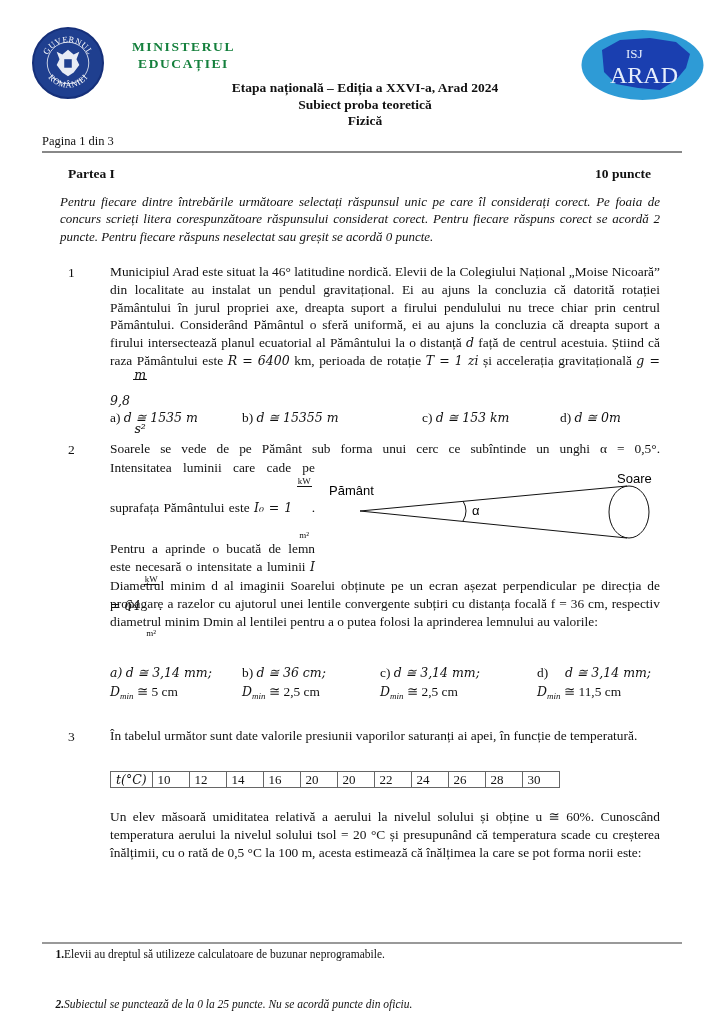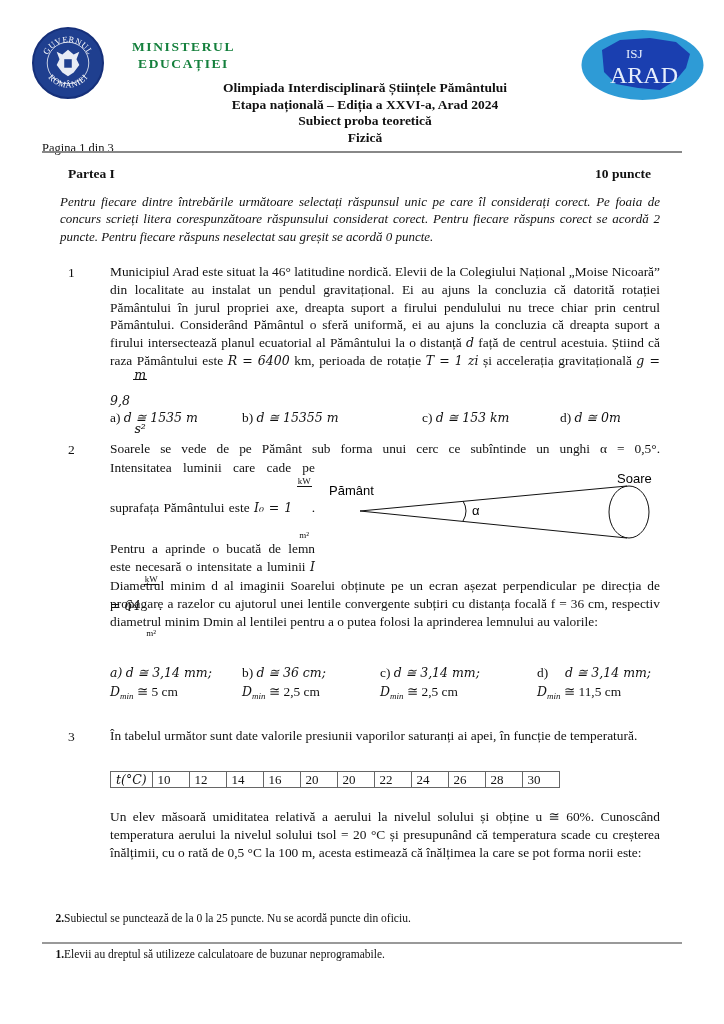--- a/index.html
+++ b/index.html
@@ -7,21 +7,21 @@
          font-family:"Liberation Serif", serif; color:#111; }
   .abs { position:absolute; }
   .logo-gov { left:32px; top:27px; width:72px; height:72px; border-radius:50%;
               background:#1f3f8f; border:2px solid #16307a; box-sizing:border-box; }
   .logo-gov svg { width:100%; height:100%; }
   .min-title { left:132px; top:38px; font-weight:bold; color:#15803d; font-size:13.5px;
                letter-spacing:1.6px; line-height:17px; text-align:center; }
   .logo-isj { left:580px; top:28px; width:125px; height:74px; }
   .header-center { left:150px; width:430px; top:80px; text-align:center; font-weight:bold;
                    font-size:13.5px; line-height:16.5px; }
-  .page-no { left:42px; top:134px; font-size:12.5px;margin-top:7px; }
+  .page-no { left:42px; top:134px; font-size:12.5px; }
   .hr-top { left:42px; top:151px; width:640px; height:1.5px; background:#888; }
   .part { top:166px; font-size:13.5px; font-weight:bold; }
   .intro { left:60px; width:600px; top:193px; font-size:13px; font-style:italic;
            line-height:17.3px; text-align:justify; }
   .qnum { left:68px; font-size:13.5px; }
   .qtext { left:110px; width:550px; font-size:13.4px; line-height:17.8px; text-align:justify; }
   .opt { font-size:13.4px; }
   .math { font-style:italic; font-family:"DejaVu Serif", serif; font-size:12.5px; }
   .frac { display:inline-block; vertical-align:middle; text-align:center; font-size:9px; line-height:9px; }
   .frac .num { display:block; border-bottom:1px solid #111; padding:0 1px; }
@@ -62,21 +62,20 @@
 <div class="abs logo-isj">
   <svg viewBox="0 0 125 74" width="125" height="74">
     <ellipse cx="62.5" cy="37" rx="61" ry="35" fill="#2e9bd6"></ellipse>
     <path d="M22 22 L40 12 L70 10 L96 14 L110 26 L106 40 L96 52 L80 62 L58 60 L36 56 L24 44 Z" fill="#1a3fb0"></path>
     <text x="46" y="30" font-size="13" fill="#e6eefc" font-family="Liberation Serif, serif">ISJ</text>
     <text x="30" y="55" font-size="24" fill="#e6eefc" font-family="Liberation Serif, serif">ARAD</text>
   </svg>
 </div>
 
 <div class="abs header-center">
-  <div>Olimpiada Interdisciplinară Științele Pământului</div>
   <div>Etapa națională – Ediția a XXVI-a, Arad 2024</div>
   <div>Subiect proba teoretică</div>
   <div>Fizică</div>
 </div>
 
 <div class="abs page-no">Pagina 1 din 3</div>
 <div class="abs hr-top"></div>
 
 <div class="abs part" style="left:68px;">Partea I</div>
 <div class="abs part" style="left:595px;">10 puncte</div>
@@ -154,15 +153,15 @@
   </tr>
 </tbody>
   </table>
 
 <div class="abs qtext" style="top:808px;">Un elev măsoară umiditatea relativă a aerului la nivelul solului și obține u ≅ 60%. Cunoscând temperatura aerului la nivelul solului tsol = 20 °C și presupunând că temperatura scade cu creșterea înălțimii, cu o rată de 0,5 °C la 100 m, acesta estimează că înălțimea la care se pot forma norii este:</div>
 
 <div class="abs hr-bot"></div>
 <div class="abs foot" style="top:948px;">
   <b>1.</b><span>Elevii au dreptul să utilizeze calculatoare de buzunar neprogramabile.</span>
 </div>
-<div class="abs foot" style="top:912px;">
+<div class="abs foot" style="top:998px;font-style:italic;">
   <b>2.</b><span>Subiectul se punctează de la 0 la 25 puncte. Nu se acordă puncte din oficiu.</span>
 </div>
 
 </body></html>

